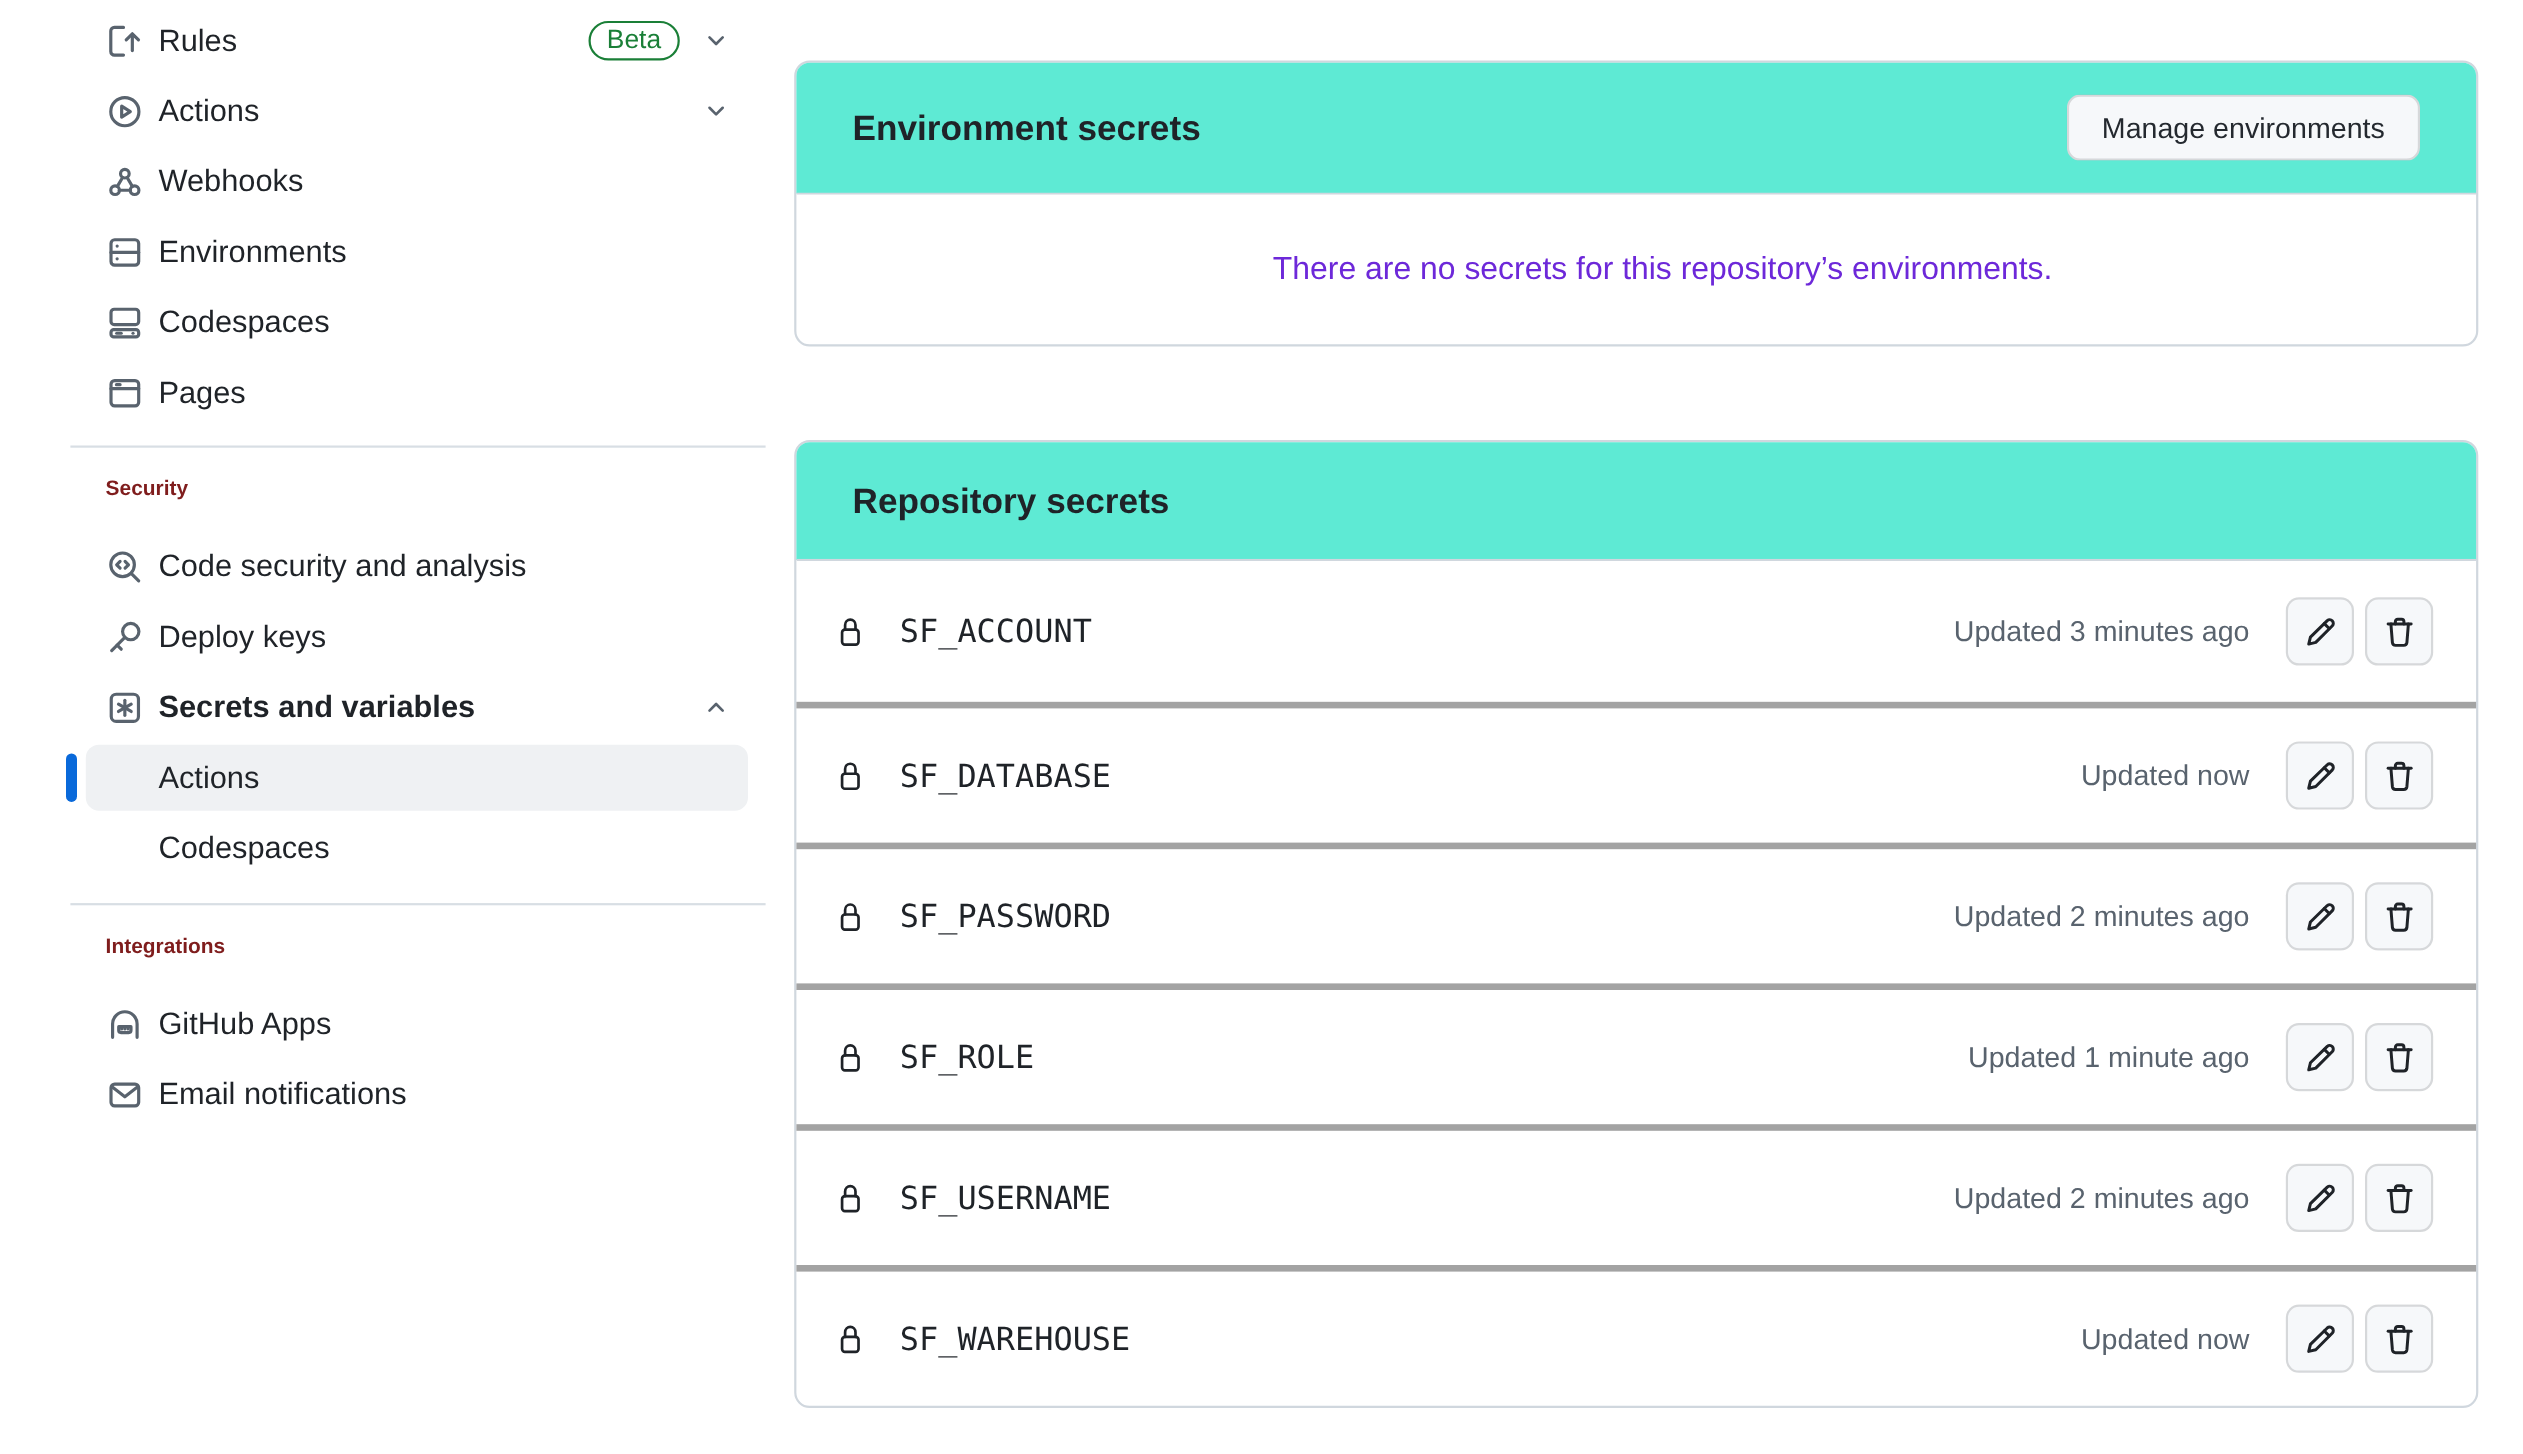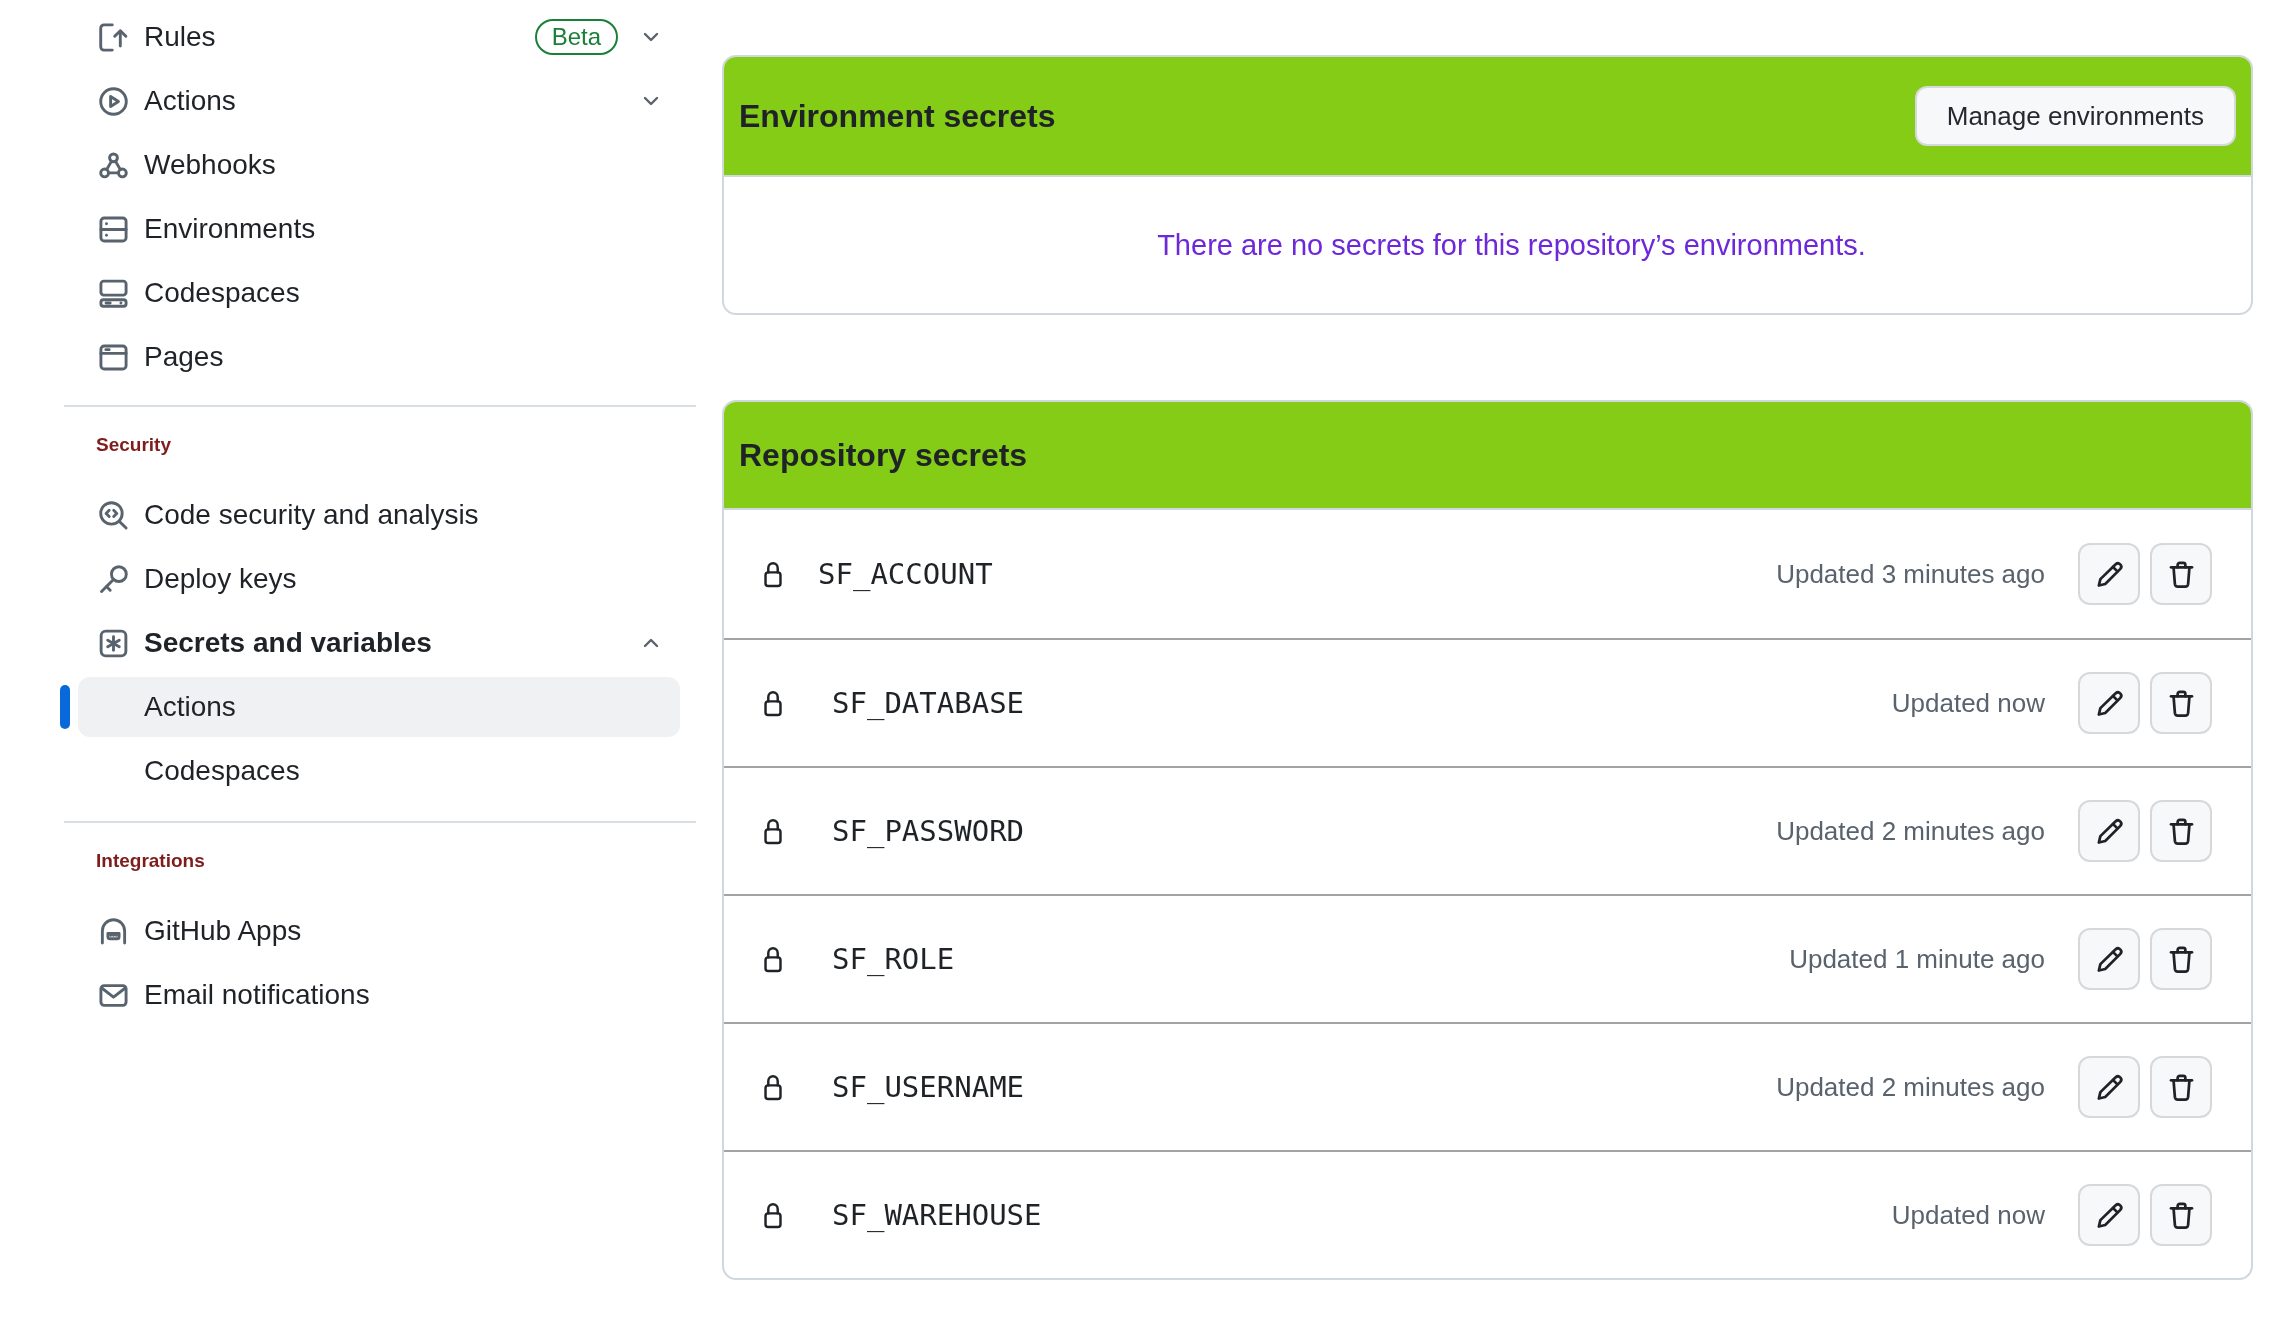--- a/index.html
+++ b/index.html
@@ -89,25 +89,25 @@
     width: 1531px;
   }
   .panel {
     border: 2px solid #d0d7de;
     border-radius: 14px;
     background: #ffffff;
   }
   .panel.env { margin-top: 55px; }
   .panel.repo { margin-top: 85px; }
   .panel-header {
-    background: #84cc16;
+    background: #5eead4;
     border-bottom: 2px solid #d0d7de;
     border-radius: 12px 12px 0 0;
     display: flex; align-items: center;
-    padding: 0 15px;
+    padding: 0 51px;
   }
   .panel.env .panel-header { height: 120px; }
   .panel.repo .panel-header { height: 108px; }
   .panel-title { font-size: 32px; font-weight: 600; color: #1f2328; }
   .btn {
     margin-left: auto;
     height: 60px;
     padding: 0 30px;
     background: #f6f8fa;
     border: 2px solid rgba(31,35,40,0.15);
@@ -123,21 +123,21 @@
     display: flex; align-items: center; justify-content: center;
     font-size: 29px;
     color: #6d28d9;
     margin-left: 48px;
   }
   .secret-row {
     height: 128px;
     display: flex; align-items: center;
     padding: 0 39px 0 36px;
   }
-  .secret-row + .secret-row { border-top: 2px solid #a3a3a3; gap: 14px; }
+  .secret-row + .secret-row { border-top: 6px solid #a3a3a3; }
   .lock { width: 26px; height: 33px; margin-right: 32px; flex: 0 0 26px; }
   .secret-name {
     font-family: "DejaVu Sans Mono", "Liberation Mono", monospace;
     font-size: 29px;
     color: #1f2328;
   }
   .row-right {
     margin-left: auto;
     display: flex; align-items: center;
   }

